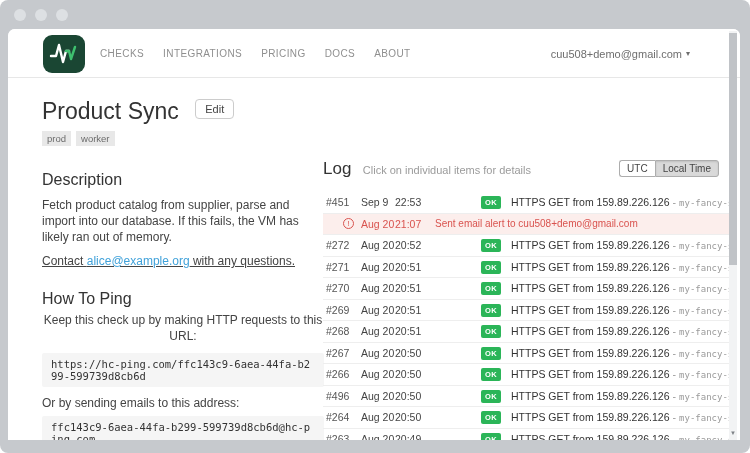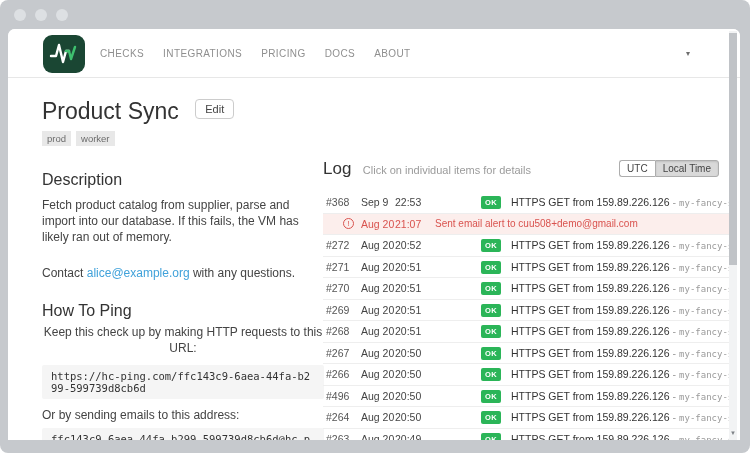--- a/index.html
+++ b/index.html
@@ -33,21 +33,21 @@
               background:#fff; border:1px solid #ccc; border-radius:4px; padding:3px 9px; cursor:pointer; }
   .tags { margin-top:6px; display:flex; gap:5px; }
   .tag { font-size:9.5px; color:#6b6b6b; background:#e8e8e8; border-radius:0; padding:2px 5px; }
 
   h2.sec { font-size:16px; font-weight:400; color:#333; line-height:19px; }
 
   
   .left-col { position:absolute; left:34px; top:81px; width:282px; padding-top:11px; }
   .left-col p { font-size:12px; line-height:16px; color:#444; }
   .p1 { margin-top:8px; }
-  .p2 { margin-top:20px; }
+  .p2 { margin-top:8px;text-decoration:underline; }
   a.mail-link { color:#41a2da; text-decoration:none; cursor:pointer; }
   .htp { margin-top:20px; }
   .instr { margin-top:4px; font-size:12px; line-height:13px; color:#444;text-align:center; }
   .code { margin-top:0; background:#f5f5f5; border-radius:2px; padding:5px 9px;
           font-family:"DejaVu Sans Mono", monospace; font-size:10.5px; line-height:12px; color:#333;
           word-break:break-all; }
   .code1 { margin-top:9px; }
   .or { margin-top:8px; font-size:12px; line-height:13px; color:#444; }
   .code2 { margin-top:5px; }
 
@@ -103,20 +103,21 @@
         </svg>
       </div>
       <div class="nav-links">
         <span class="nav-link">CHECKS</span>
         <span class="nav-link">INTEGRATIONS</span>
         <span class="nav-link">PRICING</span>
         <span class="nav-link">DOCS</span>
         <span class="nav-link">ABOUT</span>
       </div>
       <div class="account">
+        <span>cuu508+demo@gmail.com</span>
         <span class="caret">▾</span>
       </div>
     </div>
 
     <div class="content">
 
       <div class="page-head">
         <h1 class="page-title">Product Sync</h1>
         <button class="edit-btn">Edit</button>
         <div class="tags">
@@ -142,21 +143,21 @@
         <div class="log-head">
           <h2 class="log-title">Log</h2>
           <span class="log-sub">Click on individual items for details</span>
           <div class="tz-group">
             <button class="tz-btn">UTC</button>
             <button class="tz-btn active">Local Time</button>
           </div>
         </div>
         <div class="log-table">
             <div class="log-row">
-    <span class="c-num">#368</span>
+    <span class="c-num">#451</span>
     <span class="c-date">Sep 9</span>
     <span class="c-time">22:53</span>
     <span class="c-badge"><span class="ok-badge">OK</span></span>
     <span class="c-text"><span>HTTPS GET from 159.89.226.126</span><span class="dash">-</span><span class="detail">my-fancy-sy…</span></span>
   </div>
             <div class="log-row alert">
     <span class="c-num">
                 <span class="alert-icon">!</span>
               </span>
     <span class="c-date">Aug 20</span>

